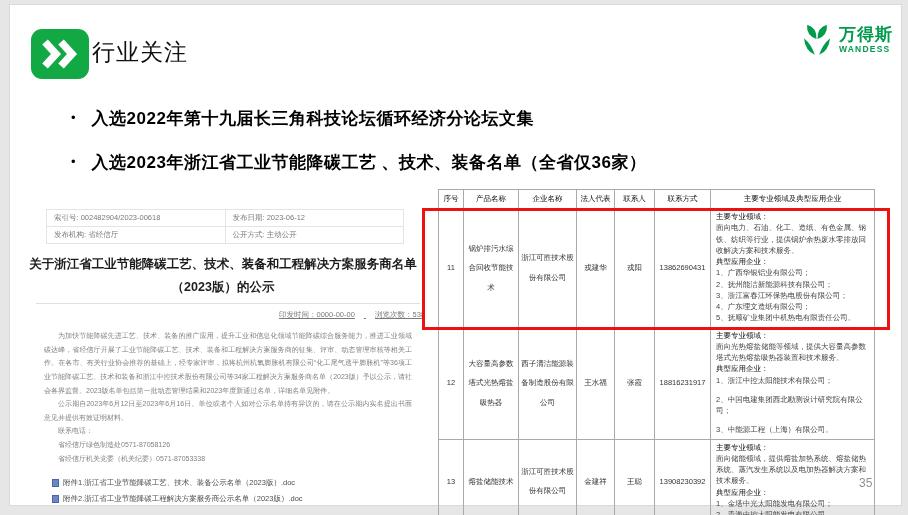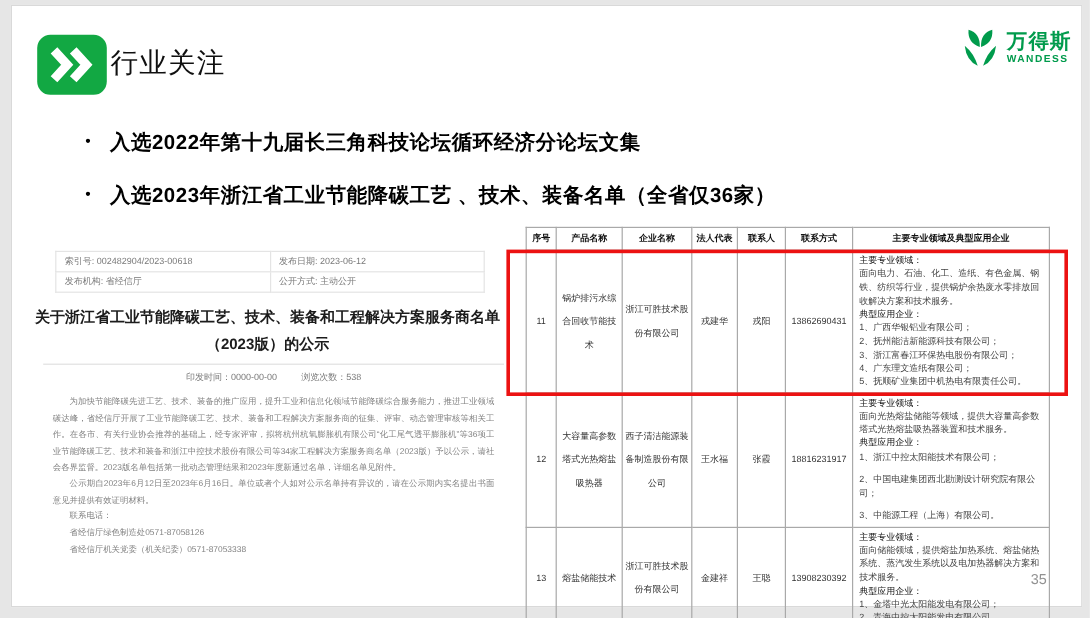--- a/index.html
+++ b/index.html
@@ -19,34 +19,34 @@
   .bullet-item { display:flex; align-items:flex-start; margin-bottom:21px; }
   .bullet-dot { font-size:13px; color:#000; margin:3px 16px 0 0; }
   .bullet-text { font-size:17px; font-weight:bold; color:#000; letter-spacing:0.5px; }
 
   
   .doc { position:absolute; left:12px; top:190px; width:412px; height:268px; background:#fff; }
   .doc-fields { border-collapse:collapse; margin:14px 0 0 24px; width:358px;padding-left:27px; }
   .doc-fields td { border:1px solid #e4e4e4; font-size:7.5px; color:#7a7a7a; padding:3px 7px; width:50%; height:13px; }
   .doc-title { margin:9px 10px 0 0; text-align:center; font-size:12.5px; font-weight:bold; color:#1c1c1c; line-height:1.8; }
   .doc-rule { border-bottom:1px solid #e0e0e0; margin:5px 14px 0 14px; }
-  .doc-stats { text-align:center; font-size:7.5px; color:#7a7a7a; margin-top:6px; }
+  .doc-stats { text-align:right; font-size:7.5px; color:#7a7a7a; margin-top:6px;text-decoration:underline; }
   .doc-stats span { margin:0 9px; }
   .doc-body { margin:9px 22px 0 22px; font-size:7px; color:#828282; line-height:1.95; text-align:justify; }
   .doc-body .indent { text-indent:2em; }
   .doc-body .contact { padding-left:2em; }
   .doc-atts { margin:13px 0 0 30px; }
   .att-line { display:flex; align-items:center; margin-bottom:6px; cursor:pointer; }
   .att-ico { width:7px; height:8px; background:#6b87c8; border:1px solid #4a66a8; margin-right:4px; flex:none; }
   .att-text { font-size:7.5px; color:#4d4d4d; }
 
   
   .gov-table { position:absolute; left:428px; top:184px; width:437px; border-collapse:collapse; table-layout:fixed; }
   .gov-table th, .gov-table td { border:1px solid #a9a9a9; font-size:7.5px; color:#333; }
-  .gov-table th { font-weight:bold; color:#111; padding:4px 1px; background:#fff; }
+  .gov-table th { font-weight:normal; color:#111; padding:4px 1px; background:#fff; }
   .gov-table td.c { text-align:center; vertical-align:middle; line-height:2.6; padding:2px 1px; }
   .gov-table td.detail { text-align:left; vertical-align:top; padding:2px 5px 3px 5px; line-height:1.5; color:#444; }
   .detail .lbl { font-weight:normal; color:#111; }
   .spaced .app { margin-bottom:8px; }
   .spaced .app:last-child { margin-bottom:0; }
 
   .hl-box { position:absolute; border:3px solid #ec1212; pointer-events:none; z-index:6; left:410px; top:201px; width:470px; height:99px; }
 
   .page-num { position:absolute; left:849px; top:471px; font-size:12px; color:#929292; }
 </style>
@@ -105,20 +105,30 @@
     <div class="doc-stats">
       <span>印发时间：0000-00-00</span>
       <span>浏览次数：538</span>
     </div>
     <div class="doc-body">
       <div class="indent">为加快节能降碳先进工艺、技术、装备的推广应用，提升工业和信息化领域节能降碳综合服务能力，推进工业领域碳达峰，省经信厅开展了工业节能降碳工艺、技术、装备和工程解决方案服务商的征集、评审、动态管理审核等相关工作。在各市、有关行业协会推荐的基础上，经专家评审，拟将杭州杭氧膨胀机有限公司“化工尾气透平膨胀机”等36项工业节能降碳工艺、技术和装备和浙江中控技术股份有限公司等34家工程解决方案服务商名单（2023版）予以公示，请社会各界监督。2023版名单包括第一批动态管理结果和2023年度新通过名单，详细名单见附件。</div>
       <div class="indent">公示期自2023年6月12日至2023年6月16日。单位或者个人如对公示名单持有异议的，请在公示期内实名提出书面意见并提供有效证明材料。</div>
       <div class="contact">联系电话：</div>
       <div class="contact">省经信厅绿色制造处0571-87058126</div>
       <div class="contact">省经信厅机关党委（机关纪委）0571-87053338</div>
+    </div>
+    <div class="doc-atts">
+      <div class="att-line">
+        <span class="att-ico"></span>
+        <span class="att-text">附件1.浙江省工业节能降碳工艺、技术、装备公示名单（2023版）.doc</span>
+      </div>
+      <div class="att-line">
+        <span class="att-ico"></span>
+        <span class="att-text">附件2.浙江省工业节能降碳工程解决方案服务商公示名单（2023版）.doc</span>
+      </div>
     </div>
   </div>
 
   <table class="gov-table">
     <colgroup>
       <col style="width:25px">
         <col style="width:55px">
         <col style="width:58px">
       <col style="width:38px">
         <col style="width:40px">

